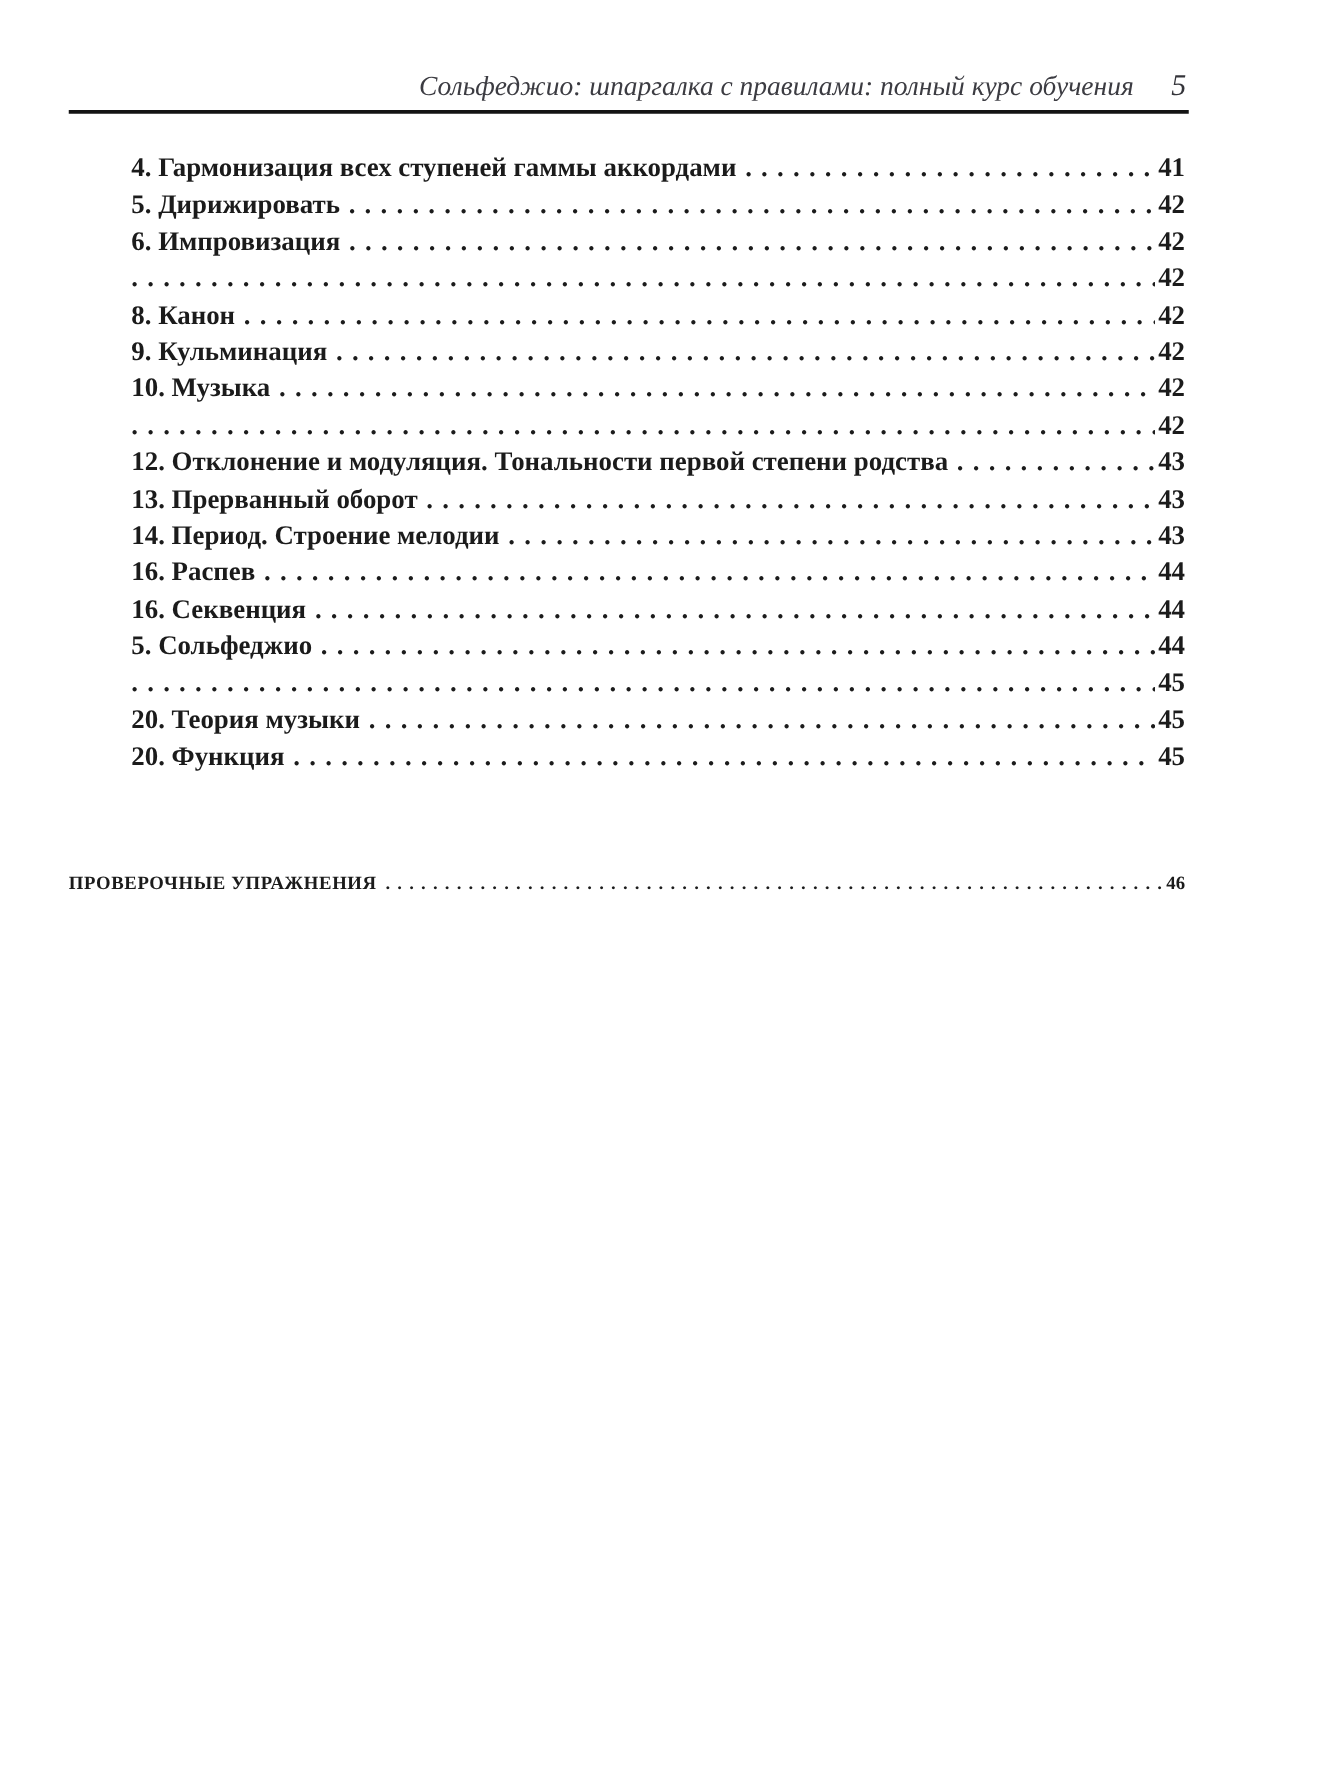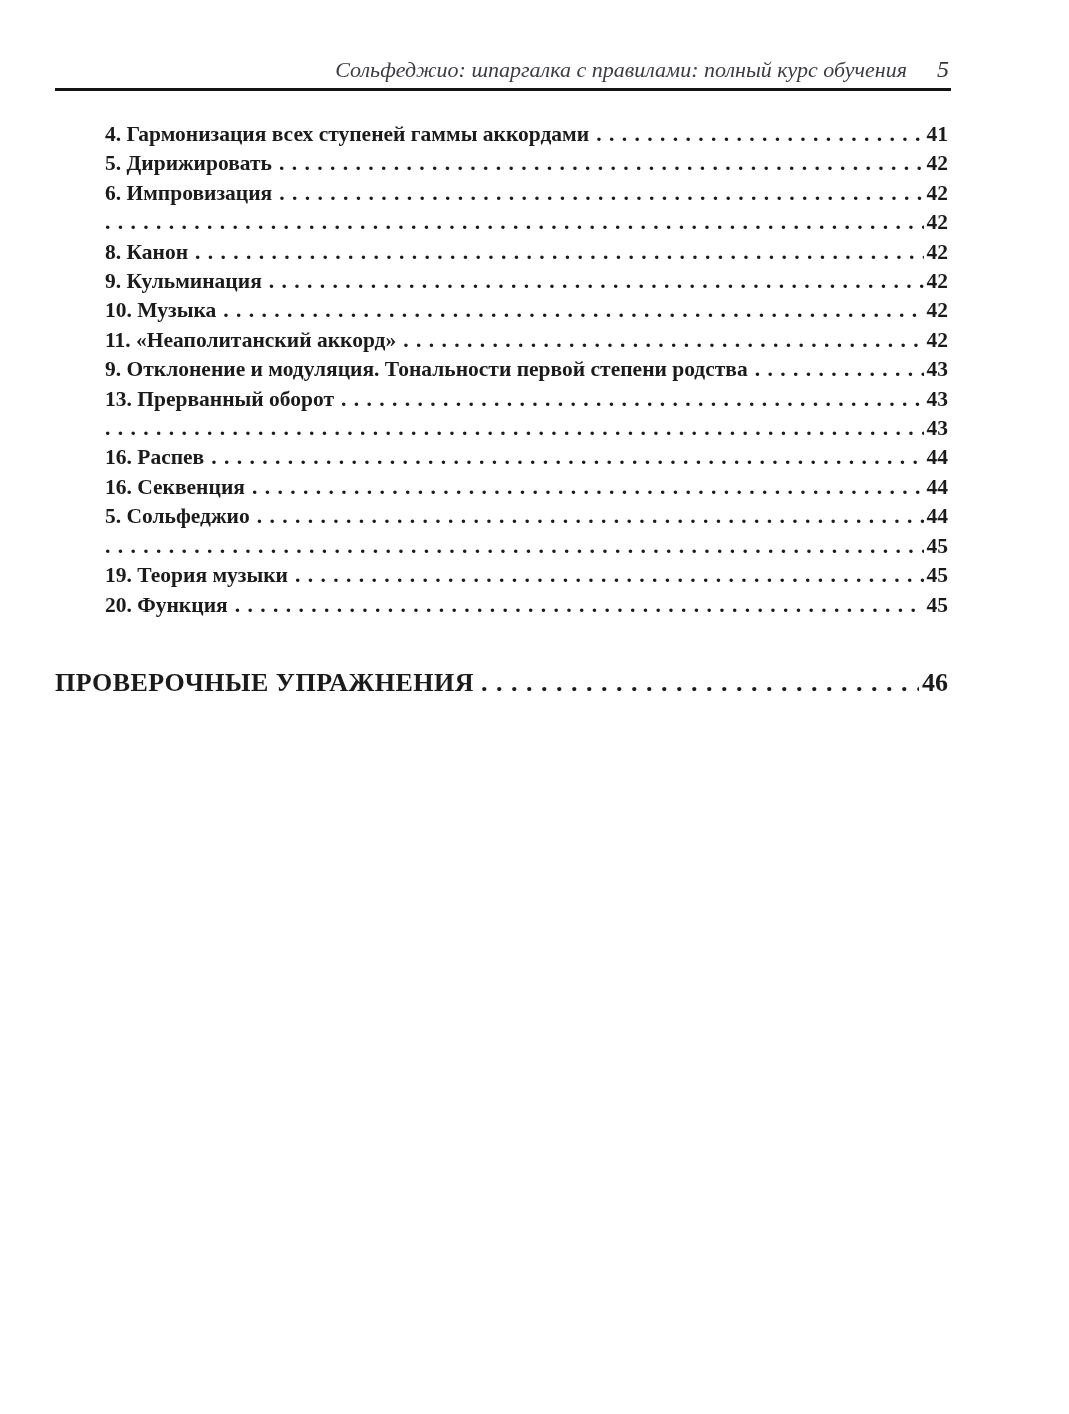--- a/index.html
+++ b/index.html
@@ -68,27 +68,27 @@
     word-spacing: 2px;
     color: #1b1b1b;
   }
   .toc-page {
     flex: 0 0 auto;
     padding-left: 3px;
     font-family: Liberation Serif, serif;
   }
   .section-entry {
     position: absolute;
-    top: 668px;
+    top: 692px;
     left: 55px;
     right: 57px;
     display: flex;
     align-items: baseline;
     font-weight: 700;
-    font-size: 26px;
+    font-size: 15px;
     line-height: 30px;
     color: #1b1b1b;
   }
   .section-entry .toc-label {
     letter-spacing: 0.5px;
   }
 </style>
 </head>
 <body>
 
@@ -130,35 +130,35 @@
         <span class="toc-label">9. Кульминация</span>
         <span class="toc-dots">. . . . . . . . . . . . . . . . . . . . . . . . . . . . . . . . . . . . . . . . . . . . . . . . . . . . . . . . . . . . . . . . . . . . . . . . . . . . . . . . . . . . . . . . . . . . . . . . . . . . . . . . . . . . . . . . . . . . . . . . . . . . . . . . . . . . . . . . . . . . . . . . . . . . . . </span>
         <span class="toc-page">42</span>
       </div>
       <div class="toc-row">
         <span class="toc-label">10. Музыка</span>
         <span class="toc-dots">. . . . . . . . . . . . . . . . . . . . . . . . . . . . . . . . . . . . . . . . . . . . . . . . . . . . . . . . . . . . . . . . . . . . . . . . . . . . . . . . . . . . . . . . . . . . . . . . . . . . . . . . . . . . . . . . . . . . . . . . . . . . . . . . . . . . . . . . . . . . . . . . . . . . . . </span>
         <span class="toc-page">42</span>
       </div>
       <div class="toc-row">
-        <span class="toc-label">11. «Неаполитанский аккорд»</span>
         <span class="toc-dots">. . . . . . . . . . . . . . . . . . . . . . . . . . . . . . . . . . . . . . . . . . . . . . . . . . . . . . . . . . . . . . . . . . . . . . . . . . . . . . . . . . . . . . . . . . . . . . . . . . . . . . . . . . . . . . . . . . . . . . . . . . . . . . . . . . . . . . . . . . . . . . . . . . . . . . </span>
         <span class="toc-page">42</span>
       </div>
       <div class="toc-row">
-        <span class="toc-label">9. Отклонение и модуляция. Тональности первой степени родства</span>
+        <span class="toc-label">12. Отклонение и модуляция. Тональности первой степени родства</span>
         <span class="toc-dots">. . . . . . . . . . . . . . . . . . . . . . . . . . . . . . . . . . . . . . . . . . . . . . . . . . . . . . . . . . . . . . . . . . . . . . . . . . . . . . . . . . . . . . . . . . . . . . . . . . . . . . . . . . . . . . . . . . . . . . . . . . . . . . . . . . . . . . . . . . . . . . . . . . . . . . </span>
         <span class="toc-page">43</span>
       </div>
       <div class="toc-row">
         <span class="toc-label">13. Прерванный оборот</span>
         <span class="toc-dots">. . . . . . . . . . . . . . . . . . . . . . . . . . . . . . . . . . . . . . . . . . . . . . . . . . . . . . . . . . . . . . . . . . . . . . . . . . . . . . . . . . . . . . . . . . . . . . . . . . . . . . . . . . . . . . . . . . . . . . . . . . . . . . . . . . . . . . . . . . . . . . . . . . . . . . </span>
         <span class="toc-page">43</span>
       </div>
       <div class="toc-row">
+        <span class="toc-label">14. Период. Строение мелодии</span>
         <span class="toc-dots">. . . . . . . . . . . . . . . . . . . . . . . . . . . . . . . . . . . . . . . . . . . . . . . . . . . . . . . . . . . . . . . . . . . . . . . . . . . . . . . . . . . . . . . . . . . . . . . . . . . . . . . . . . . . . . . . . . . . . . . . . . . . . . . . . . . . . . . . . . . . . . . . . . . . . . </span>
         <span class="toc-page">43</span>
       </div>
       <div class="toc-row">
         <span class="toc-label">16. Распев</span>
         <span class="toc-dots">. . . . . . . . . . . . . . . . . . . . . . . . . . . . . . . . . . . . . . . . . . . . . . . . . . . . . . . . . . . . . . . . . . . . . . . . . . . . . . . . . . . . . . . . . . . . . . . . . . . . . . . . . . . . . . . . . . . . . . . . . . . . . . . . . . . . . . . . . . . . . . . . . . . . . . </span>
         <span class="toc-page">44</span>
       </div>
       <div class="toc-row">
         <span class="toc-label">16. Секвенция</span>
@@ -168,21 +168,21 @@
       <div class="toc-row">
         <span class="toc-label">5. Сольфеджио</span>
         <span class="toc-dots">. . . . . . . . . . . . . . . . . . . . . . . . . . . . . . . . . . . . . . . . . . . . . . . . . . . . . . . . . . . . . . . . . . . . . . . . . . . . . . . . . . . . . . . . . . . . . . . . . . . . . . . . . . . . . . . . . . . . . . . . . . . . . . . . . . . . . . . . . . . . . . . . . . . . . . </span>
         <span class="toc-page">44</span>
       </div>
       <div class="toc-row">
         <span class="toc-dots">. . . . . . . . . . . . . . . . . . . . . . . . . . . . . . . . . . . . . . . . . . . . . . . . . . . . . . . . . . . . . . . . . . . . . . . . . . . . . . . . . . . . . . . . . . . . . . . . . . . . . . . . . . . . . . . . . . . . . . . . . . . . . . . . . . . . . . . . . . . . . . . . . . . . . . </span>
         <span class="toc-page">45</span>
       </div>
       <div class="toc-row">
-        <span class="toc-label">19. Теория музыки</span>
+        <span class="toc-label">20. Теория музыки</span>
         <span class="toc-dots">. . . . . . . . . . . . . . . . . . . . . . . . . . . . . . . . . . . . . . . . . . . . . . . . . . . . . . . . . . . . . . . . . . . . . . . . . . . . . . . . . . . . . . . . . . . . . . . . . . . . . . . . . . . . . . . . . . . . . . . . . . . . . . . . . . . . . . . . . . . . . . . . . . . . . . </span>
         <span class="toc-page">45</span>
       </div>
       <div class="toc-row">
         <span class="toc-label">20. Функция</span>
         <span class="toc-dots">. . . . . . . . . . . . . . . . . . . . . . . . . . . . . . . . . . . . . . . . . . . . . . . . . . . . . . . . . . . . . . . . . . . . . . . . . . . . . . . . . . . . . . . . . . . . . . . . . . . . . . . . . . . . . . . . . . . . . . . . . . . . . . . . . . . . . . . . . . . . . . . . . . . . . . </span>
         <span class="toc-page">45</span>
       </div>
     </div>
 

